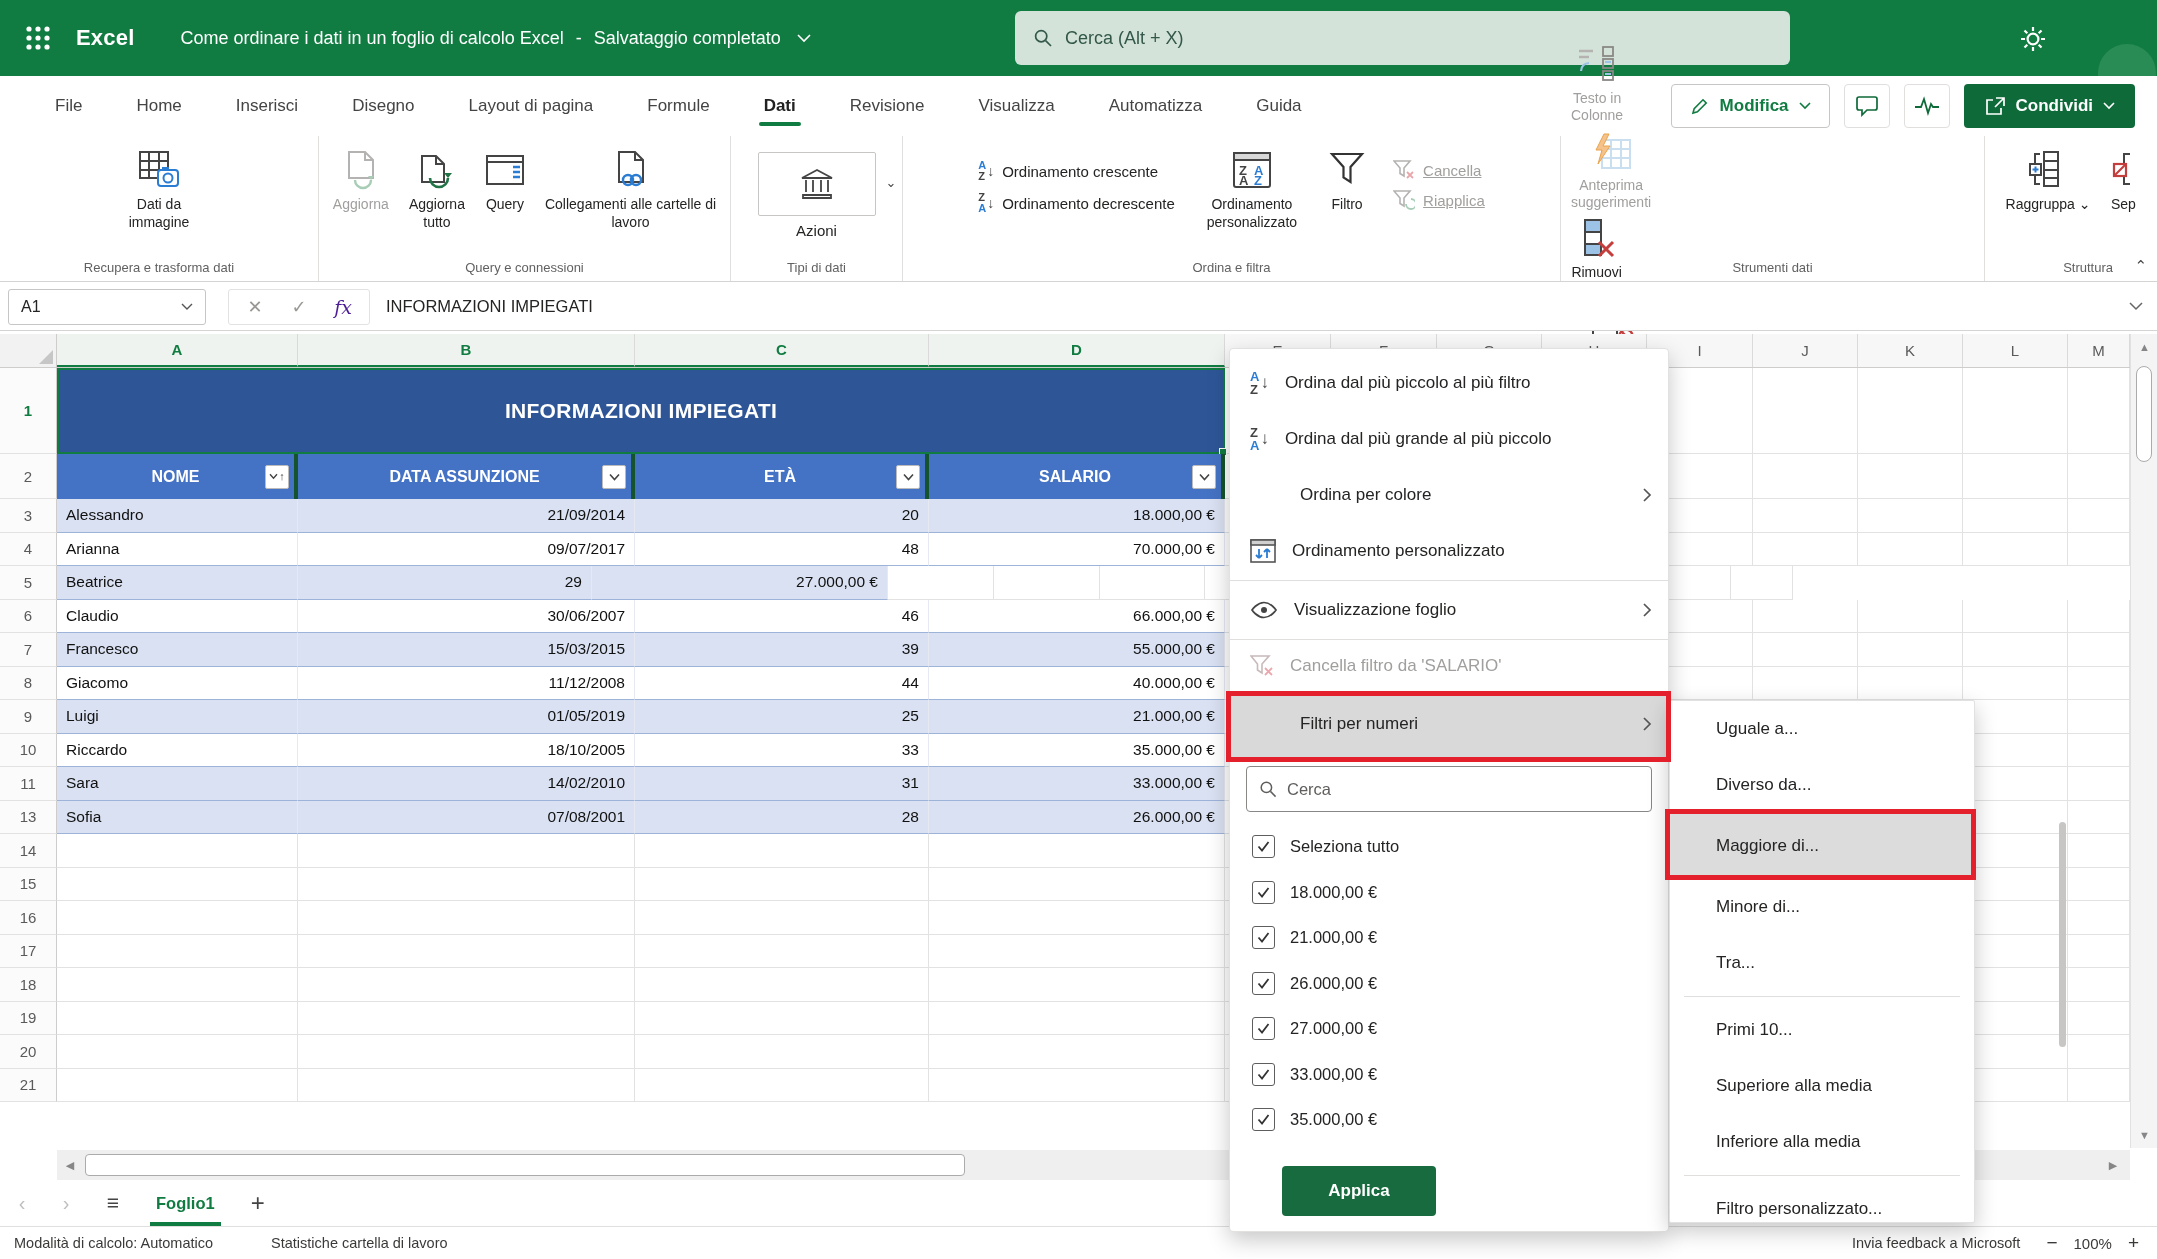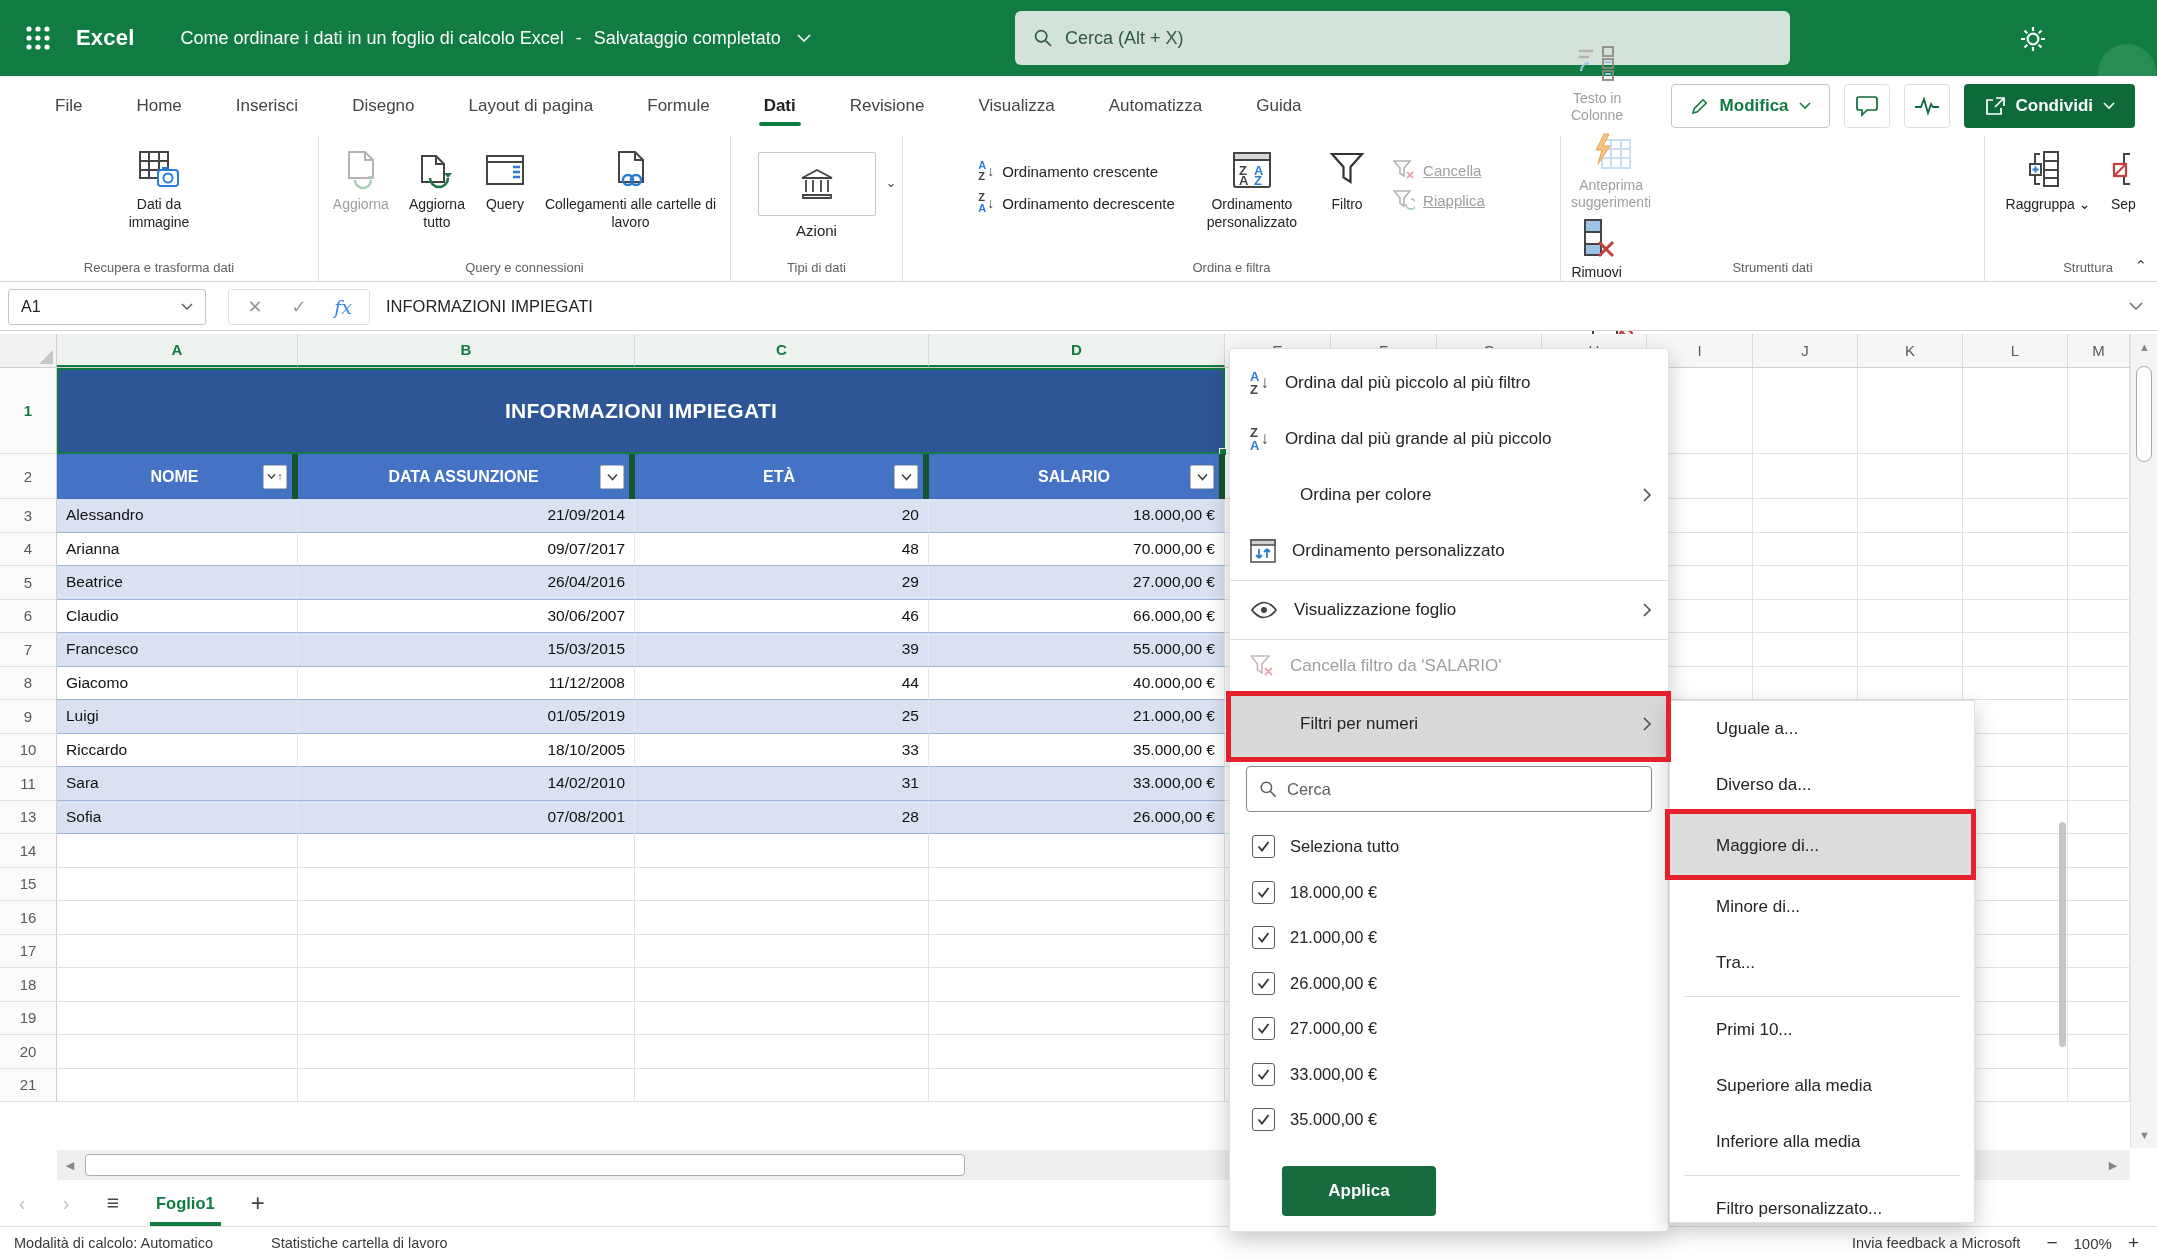--- a/index.html
+++ b/index.html
@@ -49,39 +49,39 @@
   .azioni-box { width:118px; height:64px; border:1px solid #c8c6c4; border-radius:2px; display:flex; align-items:center; justify-content:center; position:relative; cursor:pointer; margin-top:6px; }
   .azioni-box .cap { position:absolute; bottom:-24px; left:0; right:0; text-align:center; font-size:15px; color:#252423; }
   .azioni-caret { position:absolute; right:-22px; top:22px; font-size:13px; color:#444; }
   .collapse-chev { position:absolute; right:10px; bottom:6px; color:#444; font-size:15px; cursor:pointer; }
 
   
   .fbar { position:absolute; left:0; top:283px; width:2157px; height:48px; background:#fff; border-bottom:1px solid #d6d4d2; display:flex; align-items:center; }
   .namebox { width:198px; height:36px; border:1px solid #c8c6c4; border-radius:3px; margin-left:8px; display:flex; align-items:center; justify-content:space-between; padding:0 12px; font-size:16px; color:#252423; cursor:pointer; }
   .fbtns { display:flex; align-items:center; gap:4px; margin-left:22px; border:1px solid #e4e2e0; border-radius:3px; height:36px; padding:0 6px; }
   .fbtn { width:40px; height:30px; display:flex; align-items:center; justify-content:center; color:#9a9894; font-size:18px; cursor:pointer; }
-  .fbtn.fx { color:#3b82f6; font-family:"DejaVu Serif",serif; font-style:italic; font-size:19px; }
+  .fbtn.fx { color:#4c1d95; font-family:"DejaVu Serif",serif; font-style:italic; font-size:19px; }
   .fcontent { margin-left:16px; font-size:16.5px; color:#252423; flex:1; }
   .fchev { margin-right:14px; color:#666; cursor:pointer; }
 
   
   .gridwrap { position:absolute; left:0; top:334px; width:2130px; height:804px; background:#fff; }
   .colhead { display:flex; height:34px; border-bottom:1px solid #cfcdcb; background:#f7f7f7; }
   .corner { width:57px; border-right:1px solid #cfcdcb; background:#f2f2f2; position:relative; }
   .corner::after { content:""; position:absolute; right:3px; bottom:3px; border-left:14px solid transparent; border-bottom:14px solid #c6c6c6; }
   .chcell { border-right:1px solid #dadada; display:flex; align-items:center; justify-content:center; font-size:15px; color:#5a5a5a; cursor:pointer; }
   .chcell.sel { color:#107C41; font-weight:bold; background:#eef3ef; border-bottom:2px solid #107C41; }
   .grow { display:flex; position:relative; }
   .rhcell { width:57px; border-right:1px solid #cfcdcb; border-bottom:1px solid #e2e2e2; background:#fbfbfb; display:flex; align-items:center; justify-content:center; font-size:15px; color:#5a5a5a; cursor:pointer; }
   .rhcell.sel { color:#107C41; font-weight:bold; }
   .gcell { border-right:1px solid #e2e2e2; border-bottom:1px solid #e2e2e2; cursor:cell; }
 
   .titlecell { background:#2E5697; display:flex; align-items:center; justify-content:center; color:#fff; font-weight:bold; font-size:21px; letter-spacing:.3px; border:2px solid #107C41; position:relative; cursor:cell; }
   .fillhandle { position:absolute; right:-4px; bottom:-4px; width:8px; height:8px; background:#107C41; border:1px solid #fff; }
-  .thcell { background:#4472C4; color:#fff; font-weight:bold; font-size:16px; display:flex; align-items:center; justify-content:center; position:relative; border-right:6px solid #14532d; cursor:cell; }
+  .thcell { background:#4472C4; color:#fff; font-weight:bold; font-size:16px; display:flex; align-items:center; justify-content:center; position:relative; border-right:4px solid #14532d; cursor:cell; }
   .fbtn2 { position:absolute; right:5px; top:50%; transform:translateY(-50%); width:24px; height:24px; background:#fff; border:1px solid #bbb; border-radius:2px; display:flex; align-items:center; justify-content:center; gap:1px; cursor:pointer; }
   .dcell { font-size:15.5px; color:#111; display:flex; align-items:center; border-right:1px solid #e6e9f2; cursor:cell; }
   .dcell.left { padding-left:9px; justify-content:flex-start; }
   .dcell.right { padding-right:9px; justify-content:flex-end; }
   .band0 { background:#D9E1F2; border-bottom:1px solid #9db3d8; }
   .band1 { background:#ffffff; border-bottom:1px solid #9db3d8; }
 
   
   .vscroll { position:absolute; left:2130px; top:334px; width:27px; height:814px; background:#f4f4f4; border-left:1px solid #e1e1e1; }
   .vs-arrow { width:27px; height:26px; display:flex; align-items:center; justify-content:center; color:#868686; font-size:11px; cursor:pointer; }
@@ -599,21 +599,20 @@
         <div class="gcell" style="width: 105px;"></div>
         <div class="gcell" style="width: 106px;"></div>
         <div class="gcell" style="width: 105px;"></div>
         <div class="gcell" style="width: 105px;"></div>
         <div class="gcell" style="width: 105px;"></div>
         <div class="gcell" style="width: 62px;"></div>
       </div>
       <div class="grow" style="height: 33.5px;">
         <div class="rhcell">5</div>
         <div class="dcell left band0" style="width: 241px;">Beatrice</div>
-        <div class="dcell right band0" style="width: 337px;">26/04/2016</div>
         <div class="dcell right band0" style="width: 294px;">29</div>
         <div class="dcell right band0" style="width: 296px;">27.000,00 €</div>
         <div class="gcell" style="width: 106px;"></div>
         <div class="gcell" style="width: 106px;"></div>
         <div class="gcell" style="width: 105px;"></div>
         <div class="gcell" style="width: 105px;"></div>
         <div class="gcell" style="width: 106px;"></div>
         <div class="gcell" style="width: 105px;"></div>
         <div class="gcell" style="width: 105px;"></div>
         <div class="gcell" style="width: 105px;"></div>

